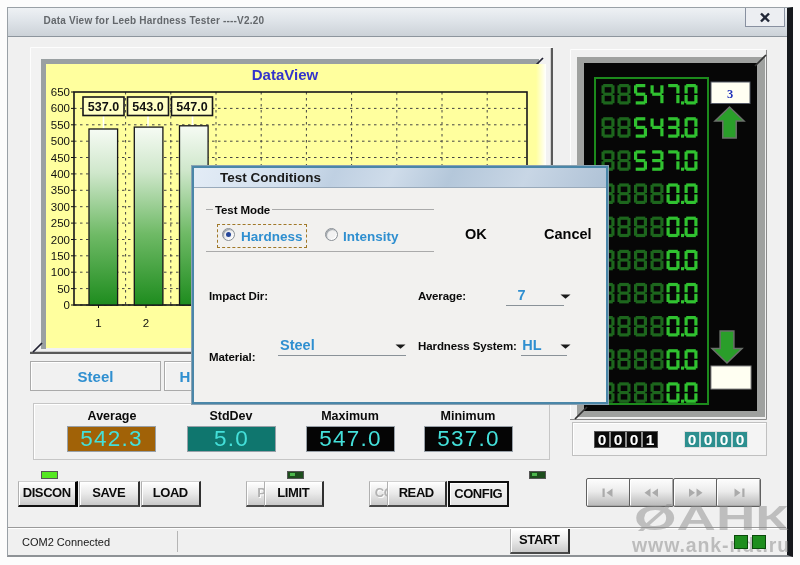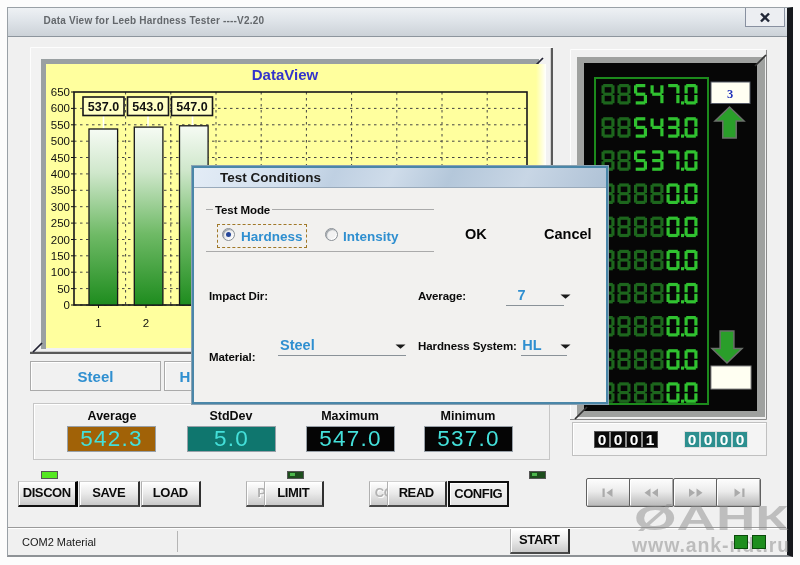--- a/index.html
+++ b/index.html
@@ -604,21 +604,21 @@
     <line x1="16" y1="1" x2="16" y2="16" stroke="#f0f0f0" stroke-width="1.6"></line>
     <line x1="32" y1="1" x2="32" y2="16" stroke="#f0f0f0" stroke-width="1.6"></line>
     <line x1="48" y1="1" x2="48" y2="16" stroke="#f0f0f0" stroke-width="1.6"></line>
     <text x="8" y="14" font-size="15.5" font-weight="bold" fill="#ffffff" text-anchor="middle" font-family="Liberation Sans,sans-serif">0</text>
     <text x="24" y="14" font-size="15.5" font-weight="bold" fill="#ffffff" text-anchor="middle" font-family="Liberation Sans,sans-serif">0</text>
     <text x="40" y="14" font-size="15.5" font-weight="bold" fill="#ffffff" text-anchor="middle" font-family="Liberation Sans,sans-serif">0</text>
     <text x="56" y="14" font-size="15.5" font-weight="bold" fill="#ffffff" text-anchor="middle" font-family="Liberation Sans,sans-serif">0</text>
   </svg>
 <div style="position:absolute;left:8px;top:527px;width:778px;height:1px;background:#9a9a9a;"></div>
 <div style="position:absolute;left:8px;top:528px;width:778px;height:1px;background:#fff;"></div>
-<div style="position:absolute;left:22px;top:536px;font-size:11px;color:#181818;">COM2 Material</div>
+<div style="position:absolute;left:22px;top:536px;font-size:11px;color:#181818;">COM2 Connected</div>
 <div style="position:absolute;left:177px;top:531px;width:0;height:21px;border-left:1px solid #b5b5b5;"></div>
 <div id="wm1">ØАНК</div>
 <div id="wm2">www.ank-ndt.ru</div>
 <div style="position:absolute;left:734px;top:535px;width:12px;height:12px;background:#1e8e1e;border:1px solid #0a4a0a;"></div>
 <div style="position:absolute;left:752px;top:535px;width:12px;height:12px;background:#1e8e1e;border:1px solid #0a4a0a;"></div>
 <div id="dlg">
     <div id="dlgtitle">Test Conditions</div>
     <div class="gline" style="left:12px;top:41px;width:7px;"></div>
     <div class="gline" style="left:78px;top:41px;width:162px;"></div>
     <div class="gline" style="left:12px;top:83px;width:228px;"></div>

